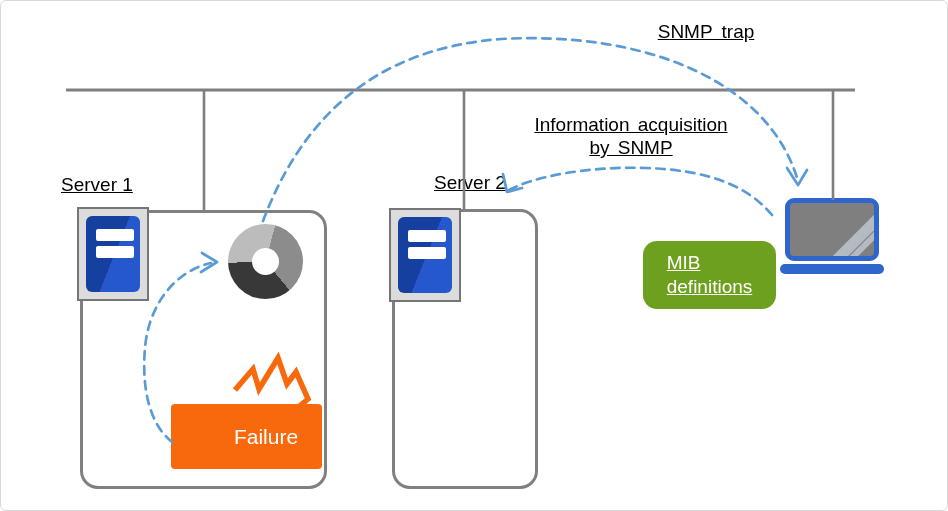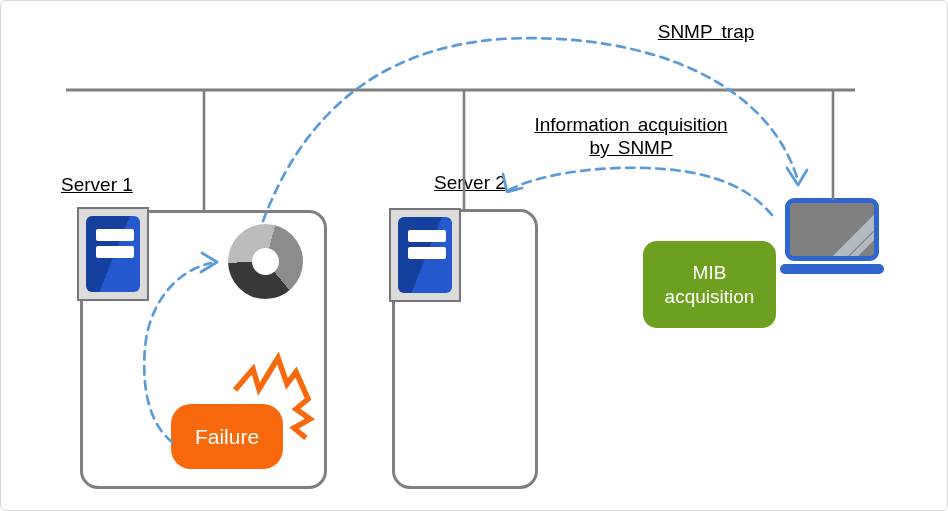--- a/index.html
+++ b/index.html
@@ -55,28 +55,28 @@
     background:conic-gradient(from 0deg,
       #bcbcbc 0deg 15deg, #8c8c8c 15deg 140deg,
       #383838 140deg 268deg, #bcbcbc 268deg 360deg);
   }
   .donut .hole{
     position:absolute;left:50%;top:50%;width:27px;height:27px;margin:-13.5px 0 0 -13.5px;
     border-radius:50%;background:#ffffff;
   }
 
   .failure-box{
-    position:absolute;left:170px;top:403px;width:112px;height:65px;border-radius:20px;
+    position:absolute;left:170px;top:403px;width:112px;height:65px;border-radius:4px;
     background:var(--orange,#f8690d);display:flex;align-items:center;justify-content:center;
-    color:#fff;font-size:21px;
+    color:#fff;font-size:21px;padding-left:39px;
   }
   .mib-box{
-    position:absolute;left:642px;top:240px;width:133px;height:87px;border-radius:14px;
+    position:absolute;left:642px;top:240px;width:133px;height:68px;border-radius:14px;
     background:var(--green,#6da01e);display:flex;align-items:center;justify-content:center;
-    color:#fff;font-size:19px;line-height:24px;text-align:center;
+    color:#fff;font-size:19px;line-height:24px;text-align:left;text-decoration:underline;
   }
 
   .laptop-screen{
     position:absolute;left:784px;top:197px;width:94px;height:63px;box-sizing:border-box;
     border:5px solid var(--laptop-blue,#2f66cc);border-radius:9px;background:#7f7f7f;
     overflow:hidden;
   }
   .laptop-screen .stripe{position:absolute;background:#b3bac2;transform:rotate(45deg);}
   .laptop-screen .s1{width:11px;height:90px;left:58px;top:-5px;}
   .laptop-screen .s2{width:6px;height:90px;left:74px;top:-5px;}
@@ -110,21 +110,21 @@
     <div class="hole"></div>
   </div>
 
   <div class="failure-box">
     <span>Failure</span>
   </div>
 
   <div class="mib-box">
     <span>
       <span>MIB</span><br>
-      <span>acquisition</span>
+      <span>definitions</span>
     </span>
   </div>
 
   <div class="laptop-screen">
     <span class="stripe s1"></span>
     <span class="stripe s2"></span>
   </div>
   <div class="laptop-base"></div>
 
   <div class="lbl server1-lbl">Server 1</div>

